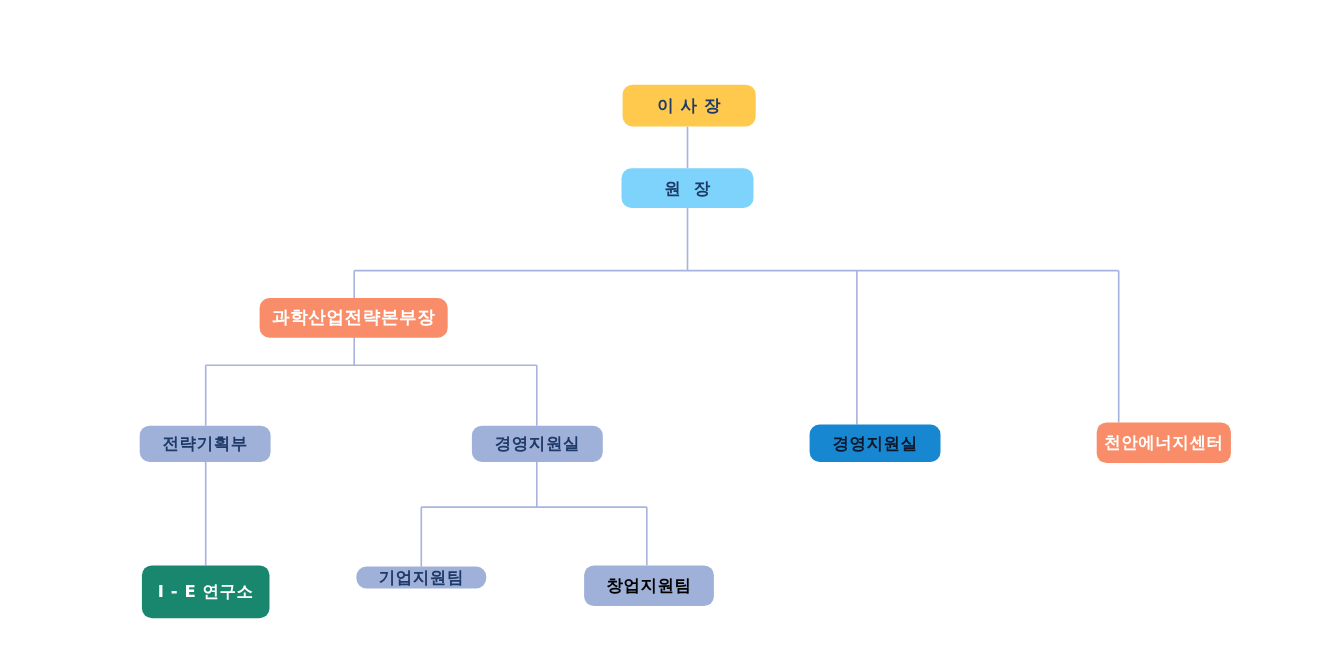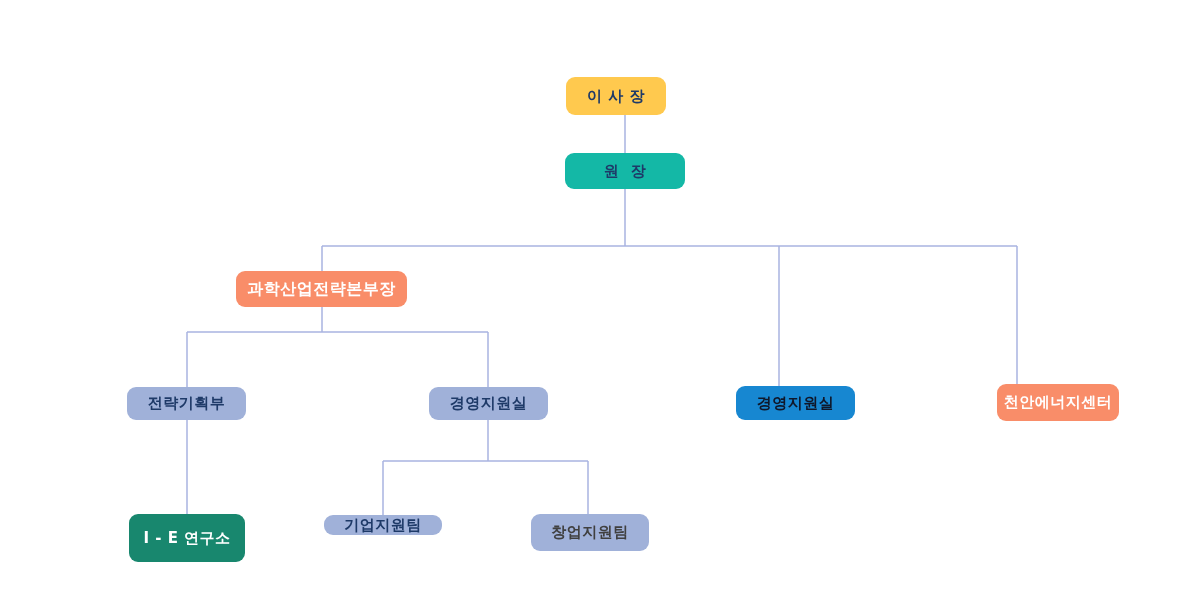--- a/index.html
+++ b/index.html
@@ -28,21 +28,21 @@
     align-items: center;
     justify-content: center;
     border-radius: 9px;
     font-weight: bold;
     font-size: 15px;
     letter-spacing: 0.5px;
     white-space: pre;
     line-height: 1;
   }
   
-  #n-chairman   { left: 566px; top: 77px;  width: 100px; height: 38px; }
+  #n-chairman   { left: 566px; top: 77px;  width: 121px; height: 38px; }
   #n-director   { left: 565px; top: 153px; width: 120px; height: 36px; }
   #n-science-hq { left: 236px; top: 271px; width: 171px; height: 36px; font-size: 16px; }
   #n-strategy   { left: 127px; top: 387px; width: 119px; height: 33px; }
   #n-growth     { left: 429px; top: 387px; width: 119px; height: 33px; }
   #n-mgmt       { left: 720px; top: 386px; width: 119px; height: 34px; }
   #n-cheonan    { left: 956px; top: 384px; width: 122px; height: 37px; margin-left: 41px; }
   #n-ie         { left: 129px; top: 514px; width: 116px; height: 48px; }
   #n-bizteam    { left: 324px; top: 515px; width: 118px; height: 20px; }
   #n-startup    { left: 531px; top: 514px; width: 118px; height: 37px; }
 </style>
@@ -64,23 +64,23 @@
       <line class="connector" x1="488" y1="332" x2="488" y2="387" stroke="#A9B3E0"></line>
       <line class="connector" x1="187" y1="420" x2="187" y2="514" stroke="#A9B3E0"></line>
       <line class="connector" x1="488" y1="420" x2="488" y2="461" stroke="#A9B3E0"></line>
       <line class="connector" x1="383" y1="461" x2="588" y2="461" stroke="#A9B3E0"></line>
       <line class="connector" x1="383" y1="461" x2="383" y2="515" stroke="#A9B3E0"></line>
       <line class="connector" x1="588" y1="461" x2="588" y2="514" stroke="#A9B3E0"></line>
     </g>
   </svg>
 
   <div class="node" id="n-chairman" style="background: rgb(255, 201, 78); color: rgb(30, 58, 104);">이 사 장</div>
-  <div class="node" id="n-director" style="background: #14b8a6; color: rgb(30, 58, 104);">원  장</div>
+  <div class="node" id="n-director" style="background: #7dd3fc; color: rgb(30, 58, 104);">원  장</div>
   <div class="node" id="n-strategy" style="background: rgb(160, 177, 217); color: rgb(30, 58, 104);">전략기획부</div>
   <div class="node" id="n-science-hq" style="background: rgb(249, 141, 105); color: rgb(255, 255, 255);">과학산업전략본부장</div>
   <div class="node" id="n-growth" style="background: rgb(160, 177, 217); color: rgb(30, 58, 104);">경영지원실</div>
   <div class="node" id="n-mgmt" style="background: rgb(23, 135, 209); color: #0f172a; margin-left: 16px;">경영지원실</div>
   <div class="node" id="n-cheonan" style="background: rgb(249, 141, 105); color: rgb(255, 255, 255);">천안에너지센터</div>
   <div class="node" id="n-ie" style="background: rgb(24, 135, 110); color: rgb(255, 255, 255);">I - E 연구소</div>
   <div class="node" id="n-bizteam" style="background: rgb(160, 177, 217); color: rgb(30, 58, 104);">기업지원팀</div>
-  <div class="node" id="n-startup" style="background: rgb(160, 177, 217); color: #404040;">창업지원팀</div>
+  <div class="node" id="n-startup" style="background: rgb(160, 177, 217); color: #000000;">창업지원팀</div>
 
 </div>
 
 </body></html>

